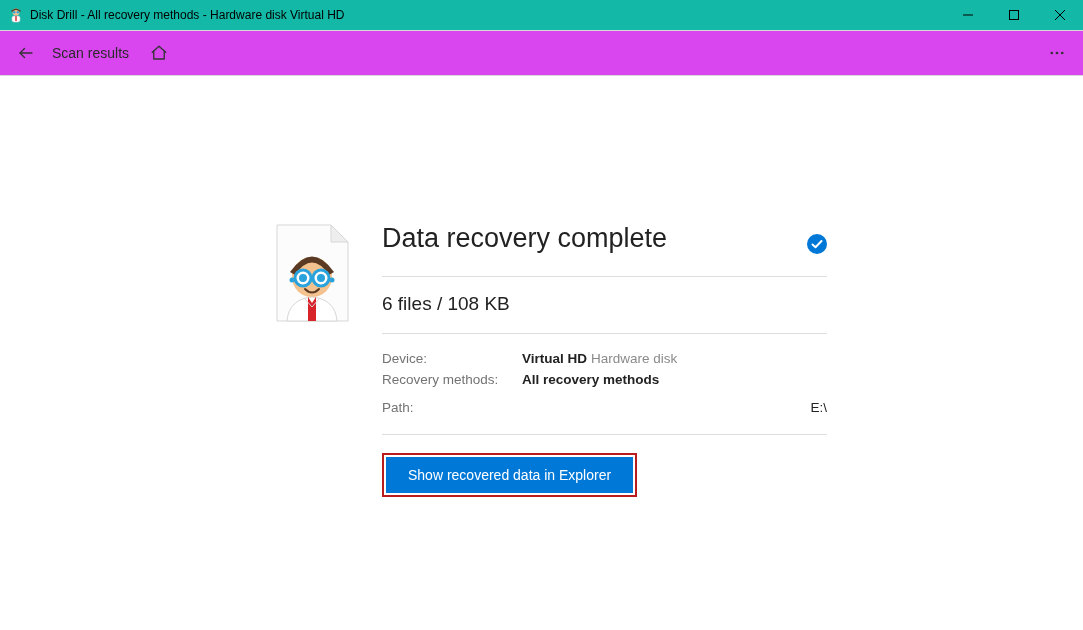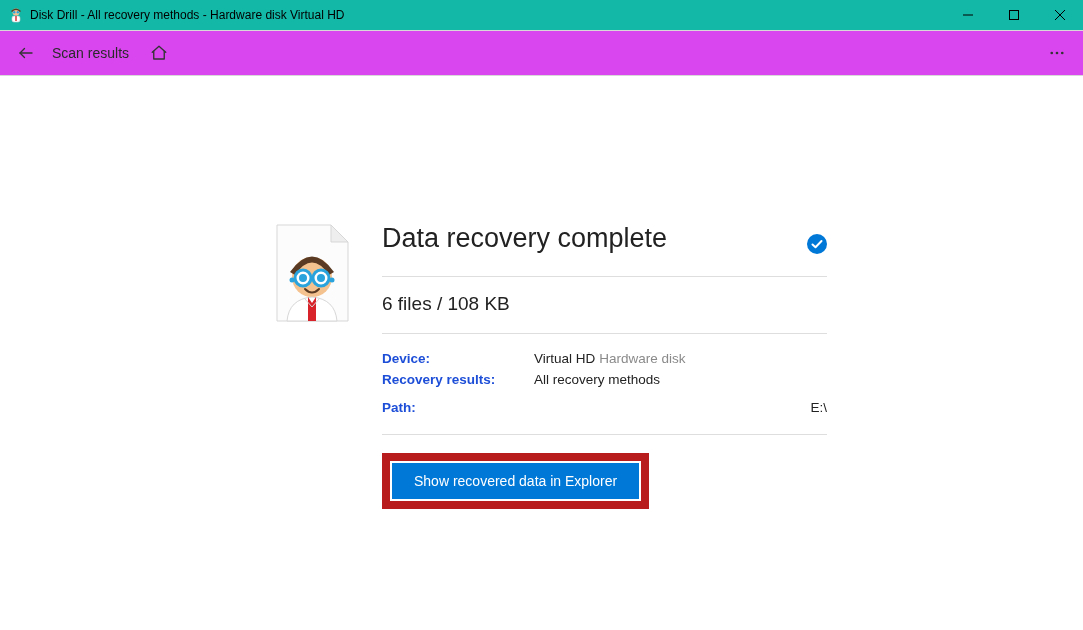--- a/index.html
+++ b/index.html
@@ -129,43 +129,42 @@
       padding: 14px 0 16px 0;
       border-bottom: 1px solid #dedede;
     }
     .detail-row {
       display: flex;
       padding: 3px 0;
       font-size: 13.5px;
     }
     .detail-label {
       width: 140px;
-      color: #1d4ed8;
+      color: #737373;
+      font-weight: 400;
+    }
+    .detail-value {
+      color: #222222;
       font-weight: 700;
-    }
-    .detail-value {
-      color: #222222;
-      font-weight: 400;
-      margin-left: 12px;
     }
     .detail-value-muted {
       color: #8a8a8a;
       font-weight: 400;
       margin-left: 4px;
     }
     .detail-value-plain {
       color: #222222;
       font-weight: 400;
     }
     .action-row {
       padding-top: 18px;
     }
     .primary-button-wrap {
       display: inline-block;
-      border: 8px solid #b91c1c;
+      border: 2px solid #b91c1c;
       padding: 2px;
     }
     .primary-button {
       background: #0078d7;
       color: #ffffff;
       border: none;
       padding: 10px 22px;
       font-size: 14px;
       cursor: pointer;
     }
@@ -264,21 +263,21 @@
     <div class="counts-row">6 files / 108 KB</div>
 
     <div class="details">
       <div class="detail-row">
         <span class="detail-label">Device:</span>
         <span>
           <span class="detail-value">Virtual HD</span><span class="detail-value-muted">Hardware disk</span>
         </span>
       </div>
       <div class="detail-row">
-        <span class="detail-label">Recovery results:</span>
+        <span class="detail-label">Recovery methods:</span>
         <span class="detail-value">All recovery methods</span>
       </div>
       <div class="detail-row" style="padding-top:10px;justify-content:space-between;">
         <span class="detail-label">Path:</span>
         <span class="detail-value-plain">E:\</span>
       </div>
     </div>
 
     <div class="action-row">
       <span class="primary-button-wrap">

